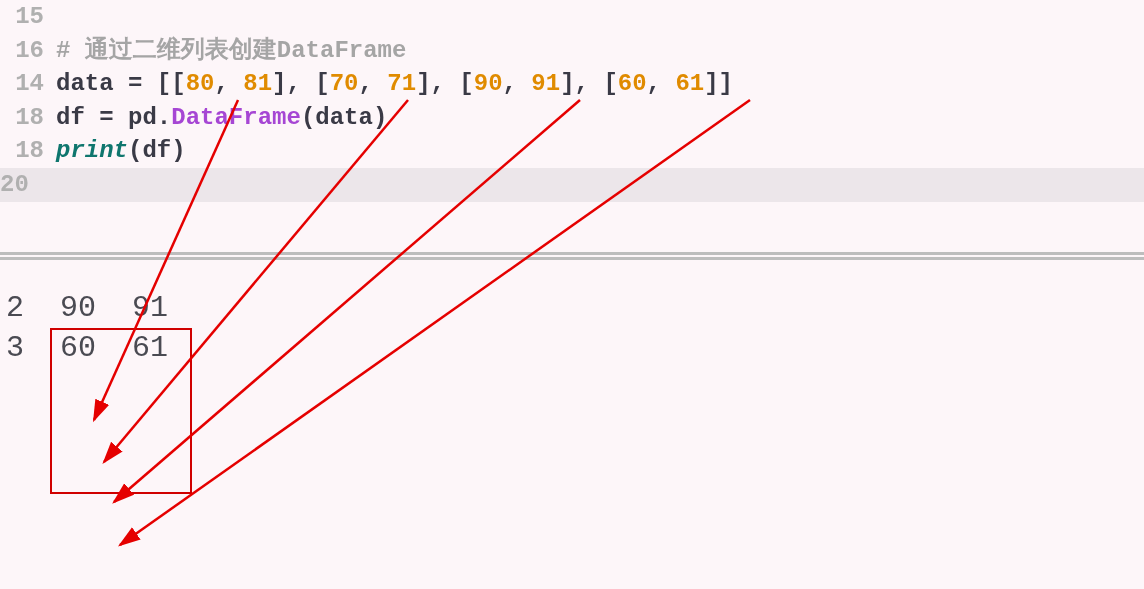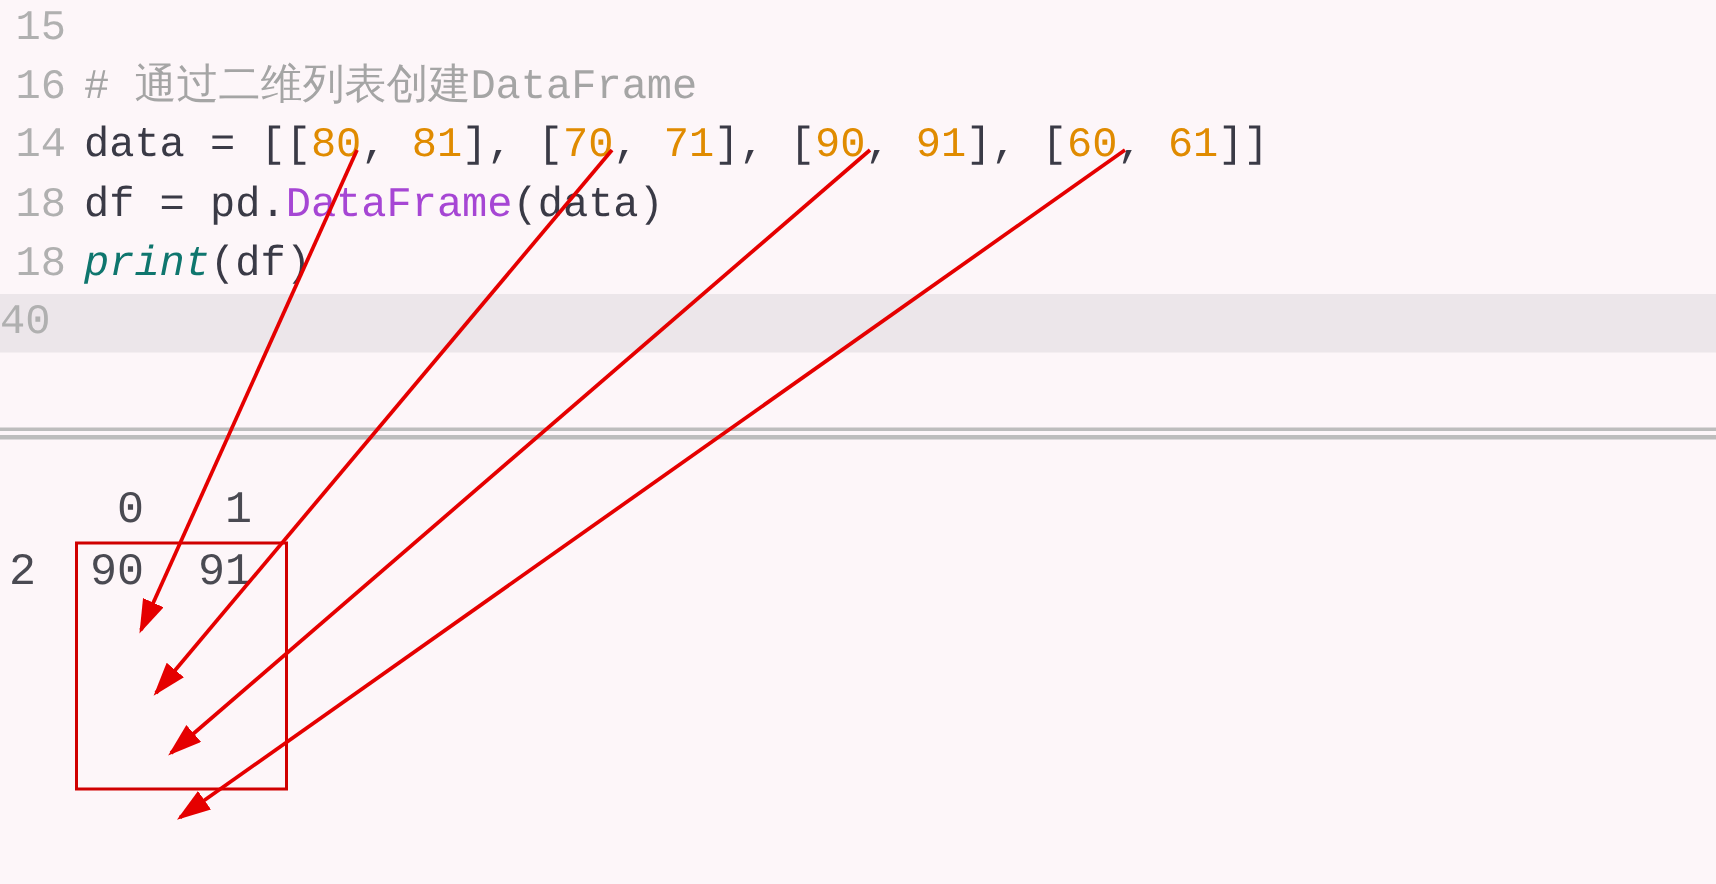--- a/index.html
+++ b/index.html
@@ -6,22 +6,23 @@
     body {
       font-family: 'Consolas', 'Monaco', 'Courier New', monospace;
       background: #fdf6f9;
       width: 1144px;
       height: 589px;
       overflow: hidden;
       position: relative;
     }
     .editor {
       padding: 0;
-      font-size: 28px;
+      font-size: 24px;
       line-height: 1.4;
+      font-weight: bold;
     }
     .line {
       display: flex;
       align-items: baseline;
     }
     .line-number {
       color: #b0b0b0;
       width: 56px;
       text-align: right;
       padding-right: 12px;
@@ -96,30 +97,30 @@
   </div>
   <div class="line">
     <span class="line-number">18</span>
     <span class="code"><span class="identifier">df</span><span class="operator"> = </span><span class="identifier">pd</span><span class="punct">.</span><span class="attr">DataFrame</span><span class="punct">(</span><span class="identifier">data</span><span class="punct">)</span></span>
   </div>
   <div class="line">
     <span class="line-number">18</span>
     <span class="code"><span class="builtin">print</span><span class="punct">(</span><span class="identifier">df</span><span class="punct">)</span></span>
   </div>
   <div class="line highlighted-line">
-    <span class="line-number">40</span>
+    <span class="line-number">20</span>
     <span class="code"></span>
   </div>
 </div>
 
 <div class="divider"></div>
 
 <div class="output">
-  <div class="output-line">    0   1</div>
   <div class="output-line"><span>2</span>  <span>90</span>  <span>91</span></div>
+  <div class="output-line"><span>3</span>  <span>60</span>  <span>61</span></div>
   <div class="output-box"></div>
 </div>
 
 <svg class="arrows">
   <defs>
     <marker id="ah" markerWidth="10" markerHeight="10" refX="8" refY="3" orient="auto" markerUnits="strokeWidth">
       <path d="M0,0 L0,6 L9,3 z" fill="#e50000"></path>
     </marker>
   </defs>
   <line x1="238" y1="100" x2="94" y2="420" stroke="#e50000" stroke-width="2.5" marker-end="url(#ah)"></line>

